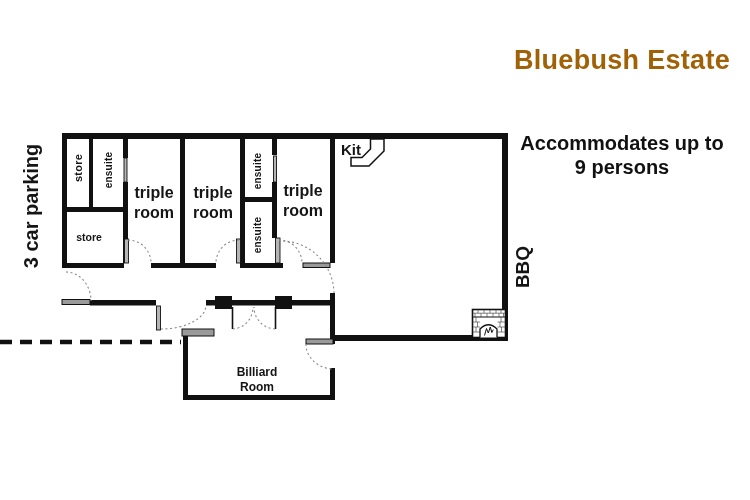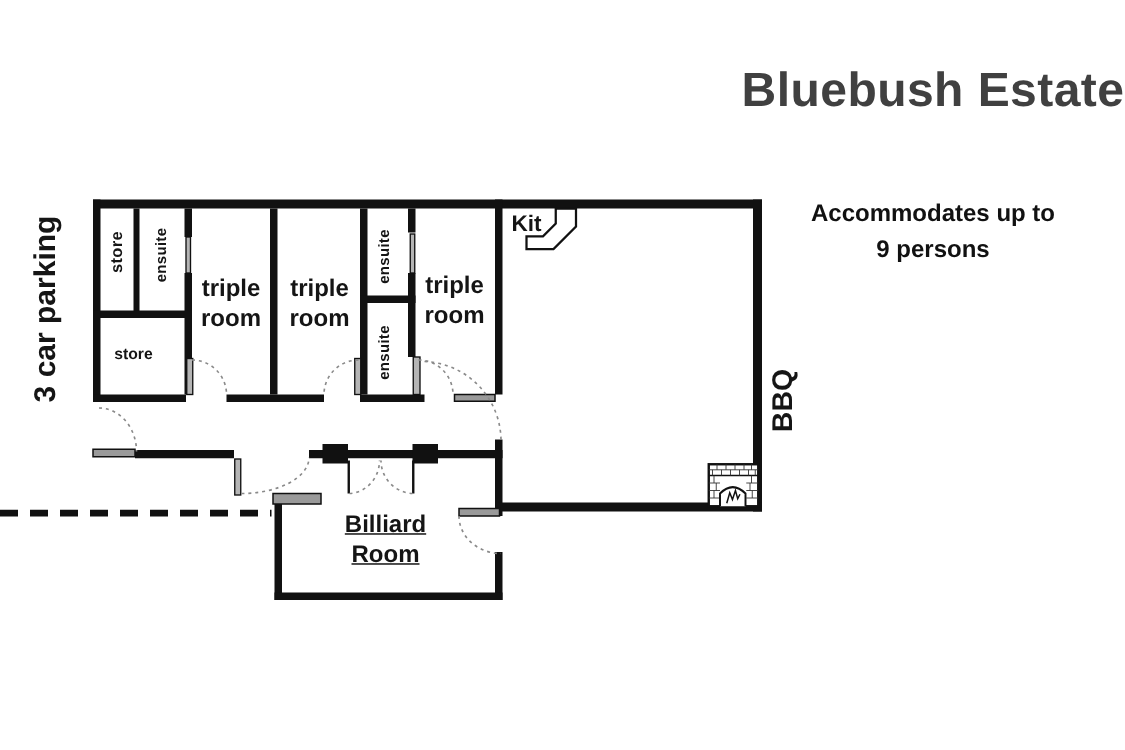--- a/index.html
+++ b/index.html
@@ -6,23 +6,23 @@
   #stage{position:relative;width:750px;height:500px;background:#fff;overflow:hidden;
          font-family:"Liberation Sans",sans-serif;color:#111;}
   #planSvg{position:absolute;left:0;top:0;}
   .label{position:absolute;transform:translate(-50%,-50%);text-align:center;
          font-weight:700;color:#151515;white-space:pre-line;line-height:1.22;}
   .vlabel{position:absolute;transform:translate(-50%,-50%) rotate(-90deg);
           font-weight:700;color:#151515;white-space:nowrap;}
   .room{font-size:16px;}
   .small{font-size:10px;letter-spacing:.2px;}
   .title-line{position:absolute;transform:translate(-50%,-50%);white-space:nowrap;
-              font-weight:800;font-size:32px;letter-spacing:.3px;color:#404040;}
+              font-weight:800;font-size:27px;letter-spacing:.3px;color:#a16207;}
   .subtitle-line{position:absolute;transform:translate(-50%,-50%);white-space:nowrap;
-              font-weight:800;font-size:16px;color:#111;}
+              font-weight:800;font-size:20px;color:#111;}
 </style>
 </head>
 <body>
 
 <div id="stage">
 
   <svg id="planSvg" width="750" height="500" viewBox="0 0 750 500">
 
     <g fill="#111">
       <rect x="62" y="133" width="446" height="6"></rect>
@@ -138,16 +138,16 @@
 room</div>
   <div class="label room" style="left:213px;top:203px;">triple
 room</div>
   <div class="label room" style="left:303px;top:201px;">triple
 room</div>
 
   <div class="vlabel small" style="left:257px;top:171px;">ensuite</div>
   <div class="vlabel small" style="left:257px;top:235px;">ensuite</div>
 
   <div class="label" style="left:351px;top:150px;font-size:15px;">Kit</div>
-  <div class="label" style="left:257px;top:360px;font-size:16px;text-decoration:underline;">Billiard
+  <div class="label" style="left:257px;top:380px;font-size:12px;">Billiard
 Room</div>
 
 </div>
 
 </body></html>

